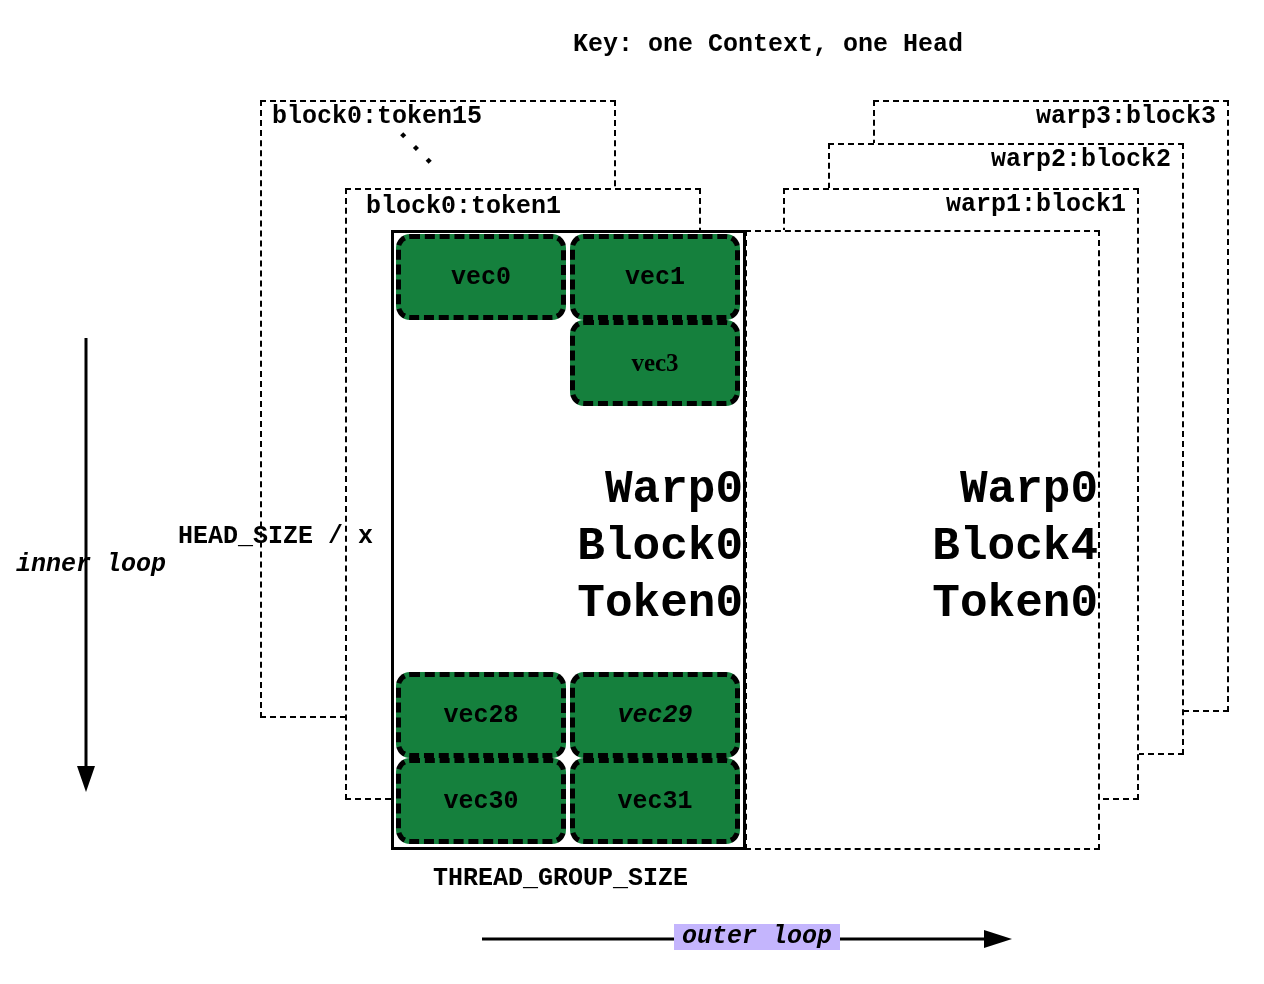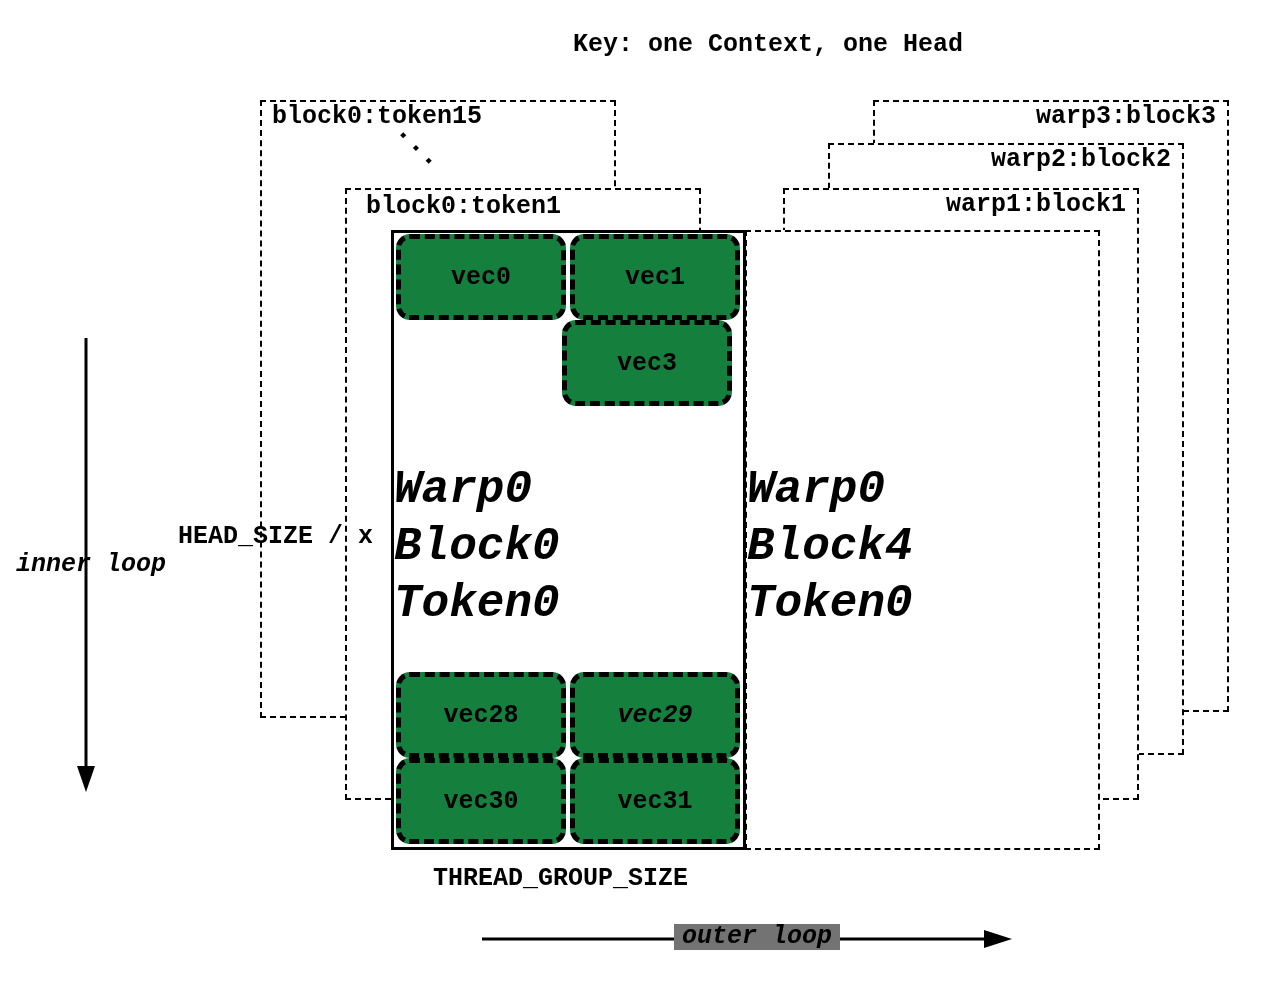--- a/index.html
+++ b/index.html
@@ -40,22 +40,21 @@
     background: #15803d;
     display: flex;
     align-items: center;
     justify-content: center;
     font-size: 25px;
   }
   .biglines {
     position: absolute;
     left: 0;
     width: 100%;
-    text-align: left;
-    font-style: italic;
+    text-align: right;
     font-size: 46px;
     line-height: 57px;
     white-space: nowrap;
   }
   .italic { font-style: italic; }
   .ellipsis {
     position: absolute;
     font-size: 30px;
     line-height: 36px;
     transform: rotate(45deg);
@@ -101,21 +100,21 @@
   </div>
 
   <div class="box solid-box" style="left:383px; top:230px; width:355px; height:620px;">
 
     <div class="vec" style="left:2px;   top:1px;   width:170px; height:86px;">
       <span>vec0</span>
     </div>
     <div class="vec" style="left:176px; top:1px;   width:170px; height:86px;">
       <span>vec1</span>
     </div>
-    <div class="vec" style="left:168px; top:87px;  width:170px; height:86px;">
+    <div class="vec" style="left:176px; top:87px;  width:170px; height:86px;font-family:Liberation Serif, serif;">
       <span>vec3</span>
     </div>
 
     <div class="biglines" style="top:229px;">
       <div>Warp0</div>
       <div>Block0</div>
       <div>Token0</div>
     </div>
 
     <div class="vec" style="left:2px;   top:439px; width:170px; height:86px;">
@@ -141,15 +140,15 @@
     <polygon points="14,456 5,430 23,430" fill="#000"></polygon>
   </svg>
 
   <div class="lbl" style="left:425px; top:866px;">THREAD_GROUP_SIZE</div>
 
   <svg class="abs" style="left:474px; top:924px;" width="532" height="32" viewBox="0 0 532 32">
     <line x1="0" y1="15" x2="506" y2="15" stroke="#000" stroke-width="3"></line>
     <polygon points="530,15 502,6 502,24" fill="#000"></polygon>
   </svg>
 
-  <div class="lbl italic" style="left:666px; top:924px; background:#737373; padding:0 8px;">outer loop</div>
+  <div class="lbl italic" style="left:666px; top:924px; background:#c4b5fd; padding:0 8px;">outer loop</div>
 
 </div>
 
 </body></html>

